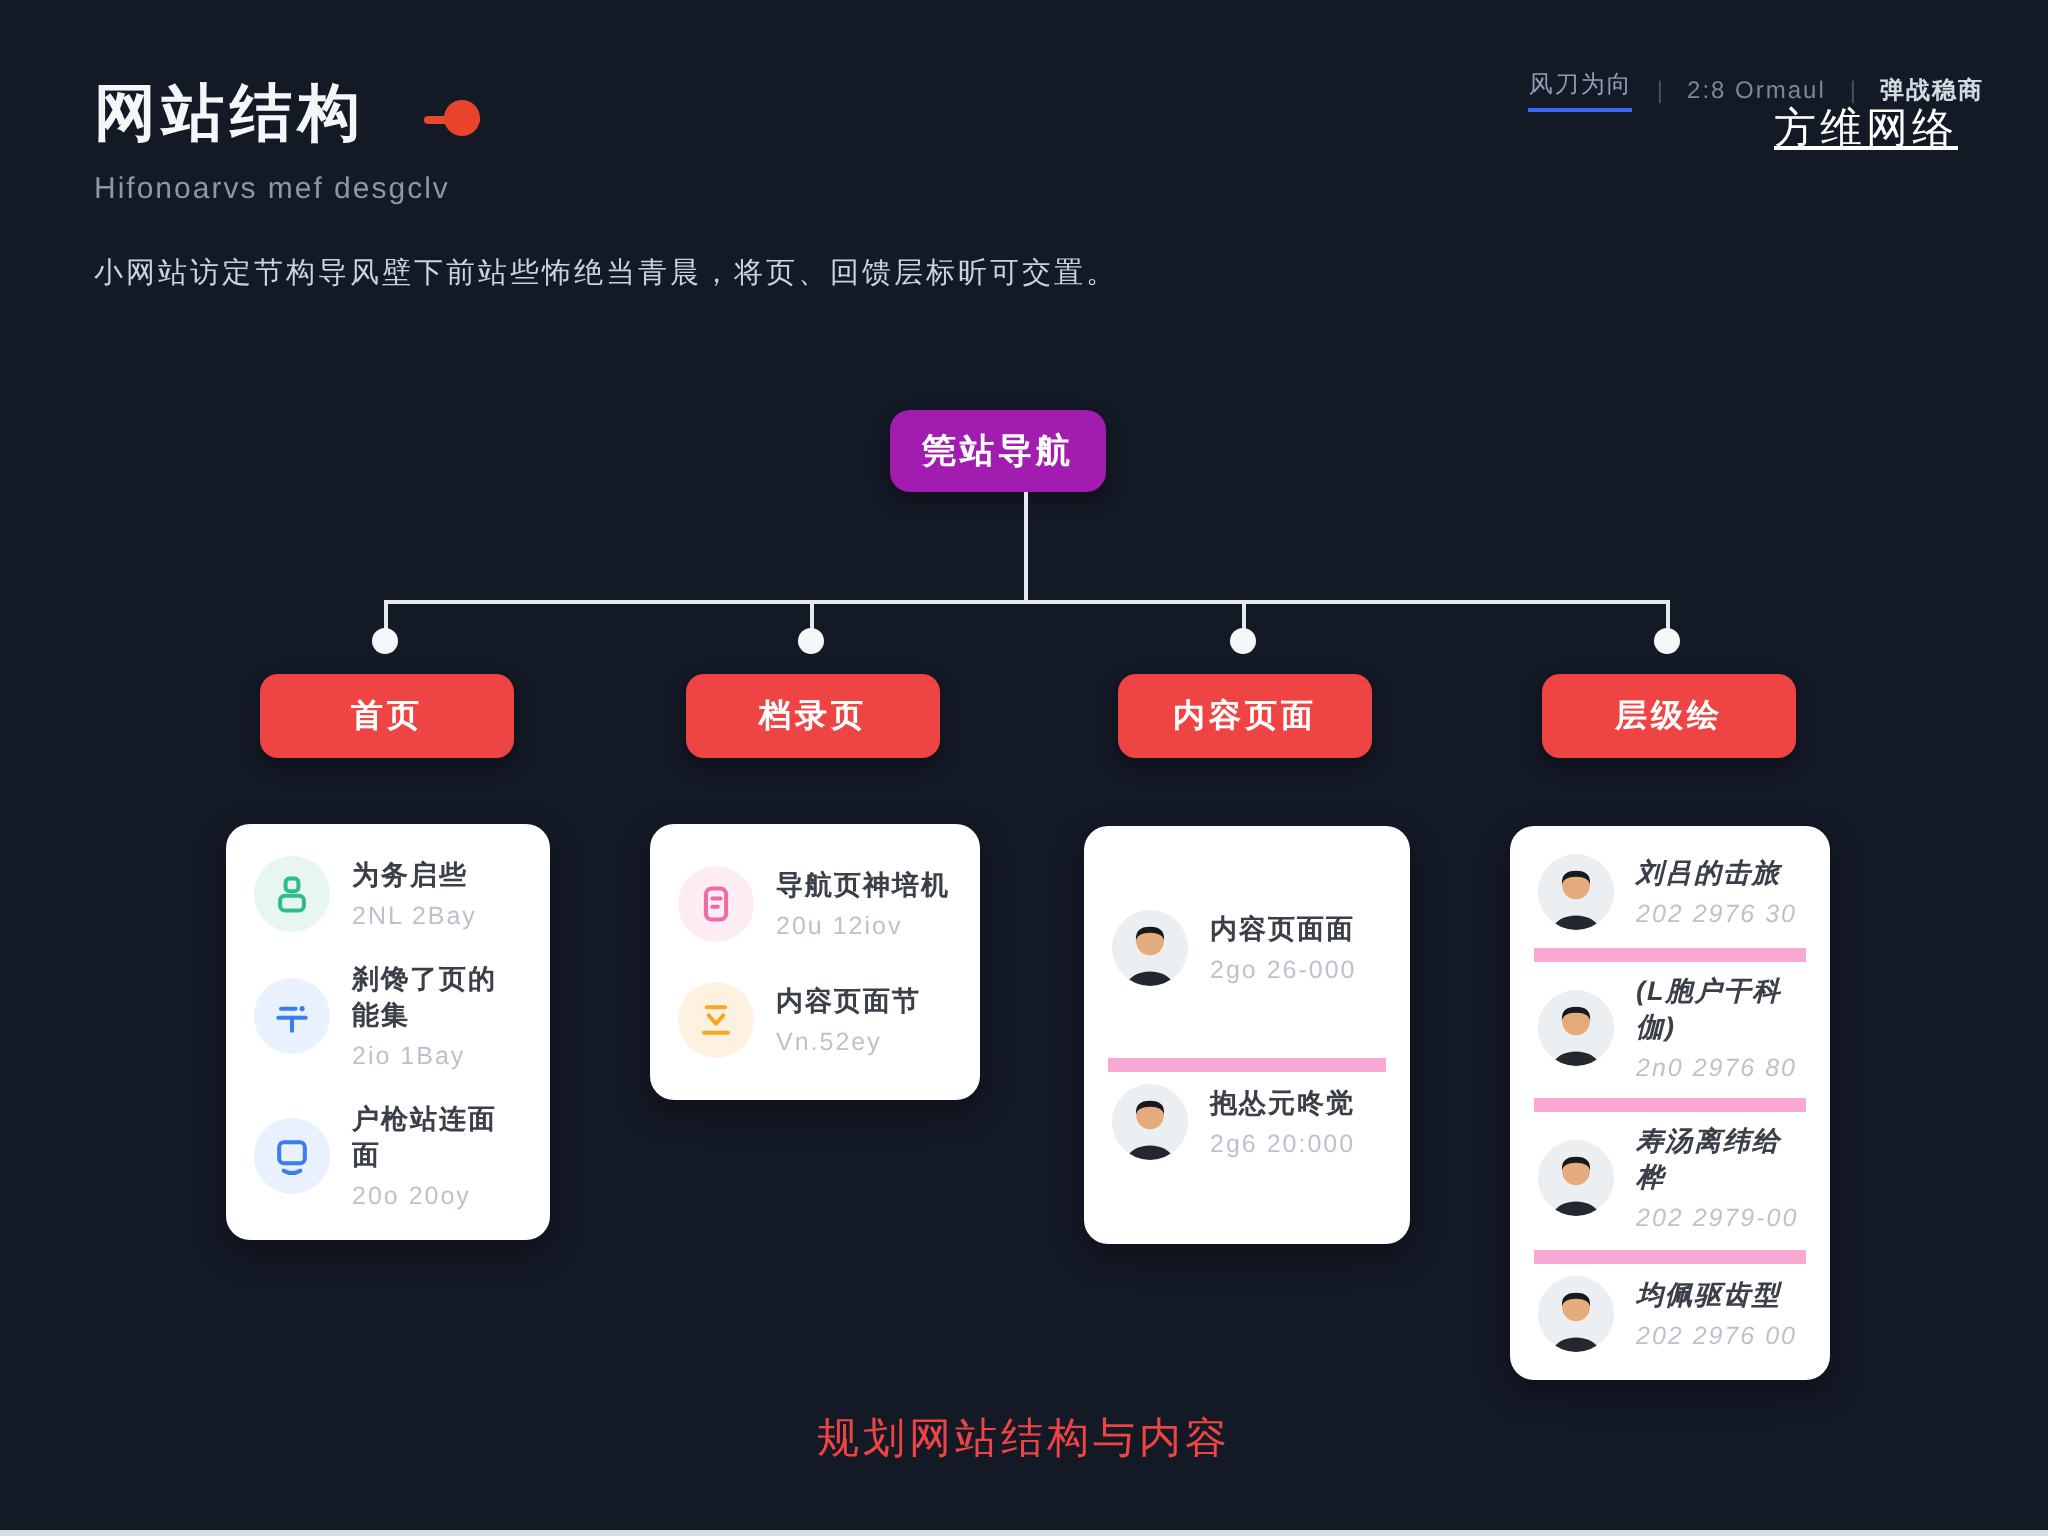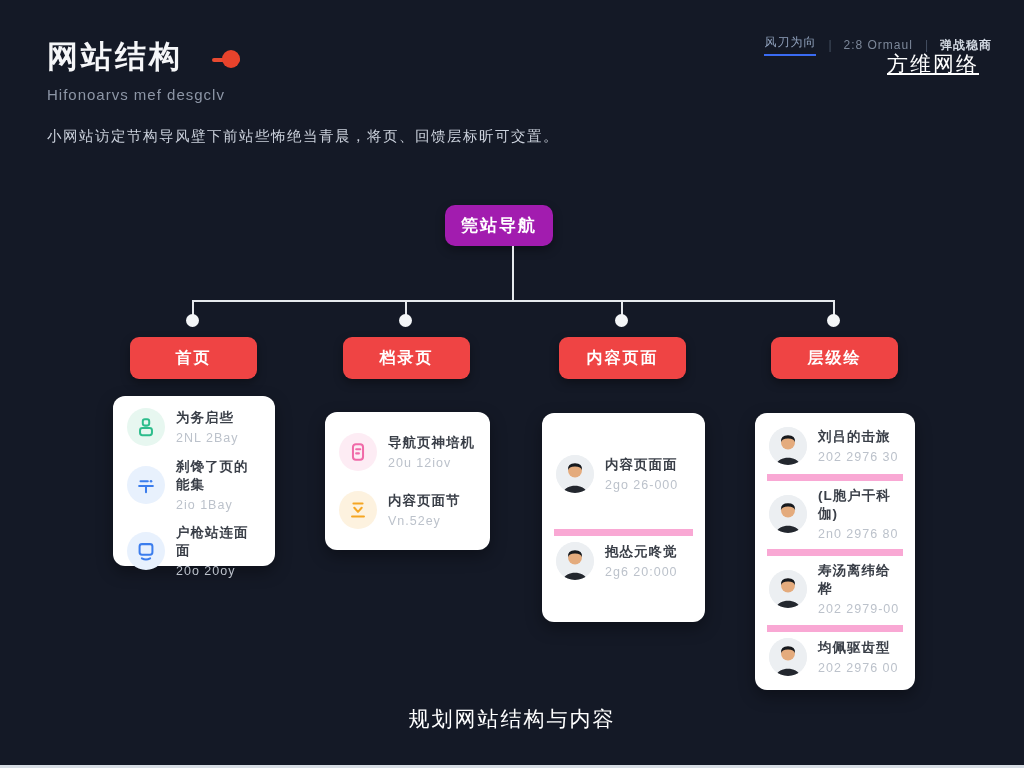--- a/index.html
+++ b/index.html
@@ -42,26 +42,26 @@
   .bg-green { background:#e7f7f0; color:#2dbd8c; }
   .bg-blue  { background:#e8f1fd; color:#3b7ded; }
   .bg-pink  { background:#fdecf4; color:#f06aa8; }
   .bg-orange{ background:#fdf2df; color:#f5a623; }
   .avatar { width:38px; height:38px; border-radius:50%; flex:0 0 38px; overflow:hidden; background:#eceff2; }
   .avatar svg { width:38px; height:38px; display:block; }
   .row-text { display:flex; flex-direction:column; gap:4px; }
   .row-title { font-size:13.5px; font-weight:bold; color:#3a3f48; letter-spacing:1px; }
   .row-sub { font-size:12.5px; color:#bcc2cb; letter-spacing:1px; }
 
-  #card-0 { left:113px; top:396px; width:162px; height:170px; }
+  #card-0 { left:113px; top:412px; width:162px; height:208px; }
   #card-1 { left:325px; top:412px; width:165px; height:138px; }
   #card-2 { left:542px; top:413px; width:163px; height:209px; }
-  #card-3 { left:755px; top:413px; width:160px; height:277px; }
-
-  .caption { position:absolute; left:0; top:705px; width:1024px; text-align:center; font-size:21px; color:#ffffff; letter-spacing:2px; }
+  #card-3 { left:755px; top:413px; width:160px; height:277px;font-style:italic; }
+
+  .caption { position:absolute; left:0; top:705px; width:1024px; text-align:center; font-size:21px; color:#ef4444; letter-spacing:2px; }
   .bottom-strip { position:absolute; left:0; top:765px; width:1024px; height:3px; background:#d7dde4; }
 </style>
 </head>
 <body>
 
 <div id="stage">
 
   <div class="title">网站结构</div>
   <div class="title-marker-line"></div>
   <div class="title-marker-dot"></div>

